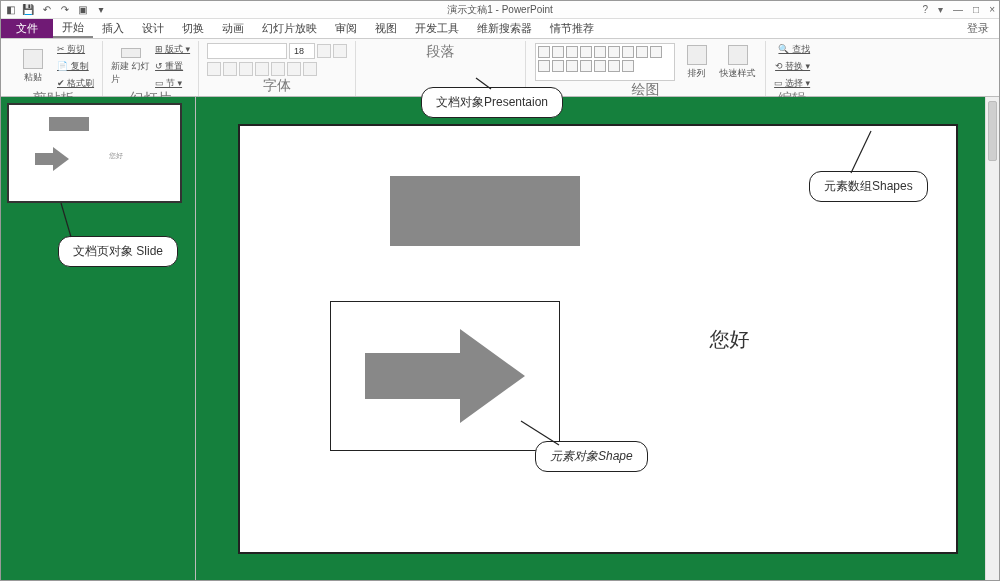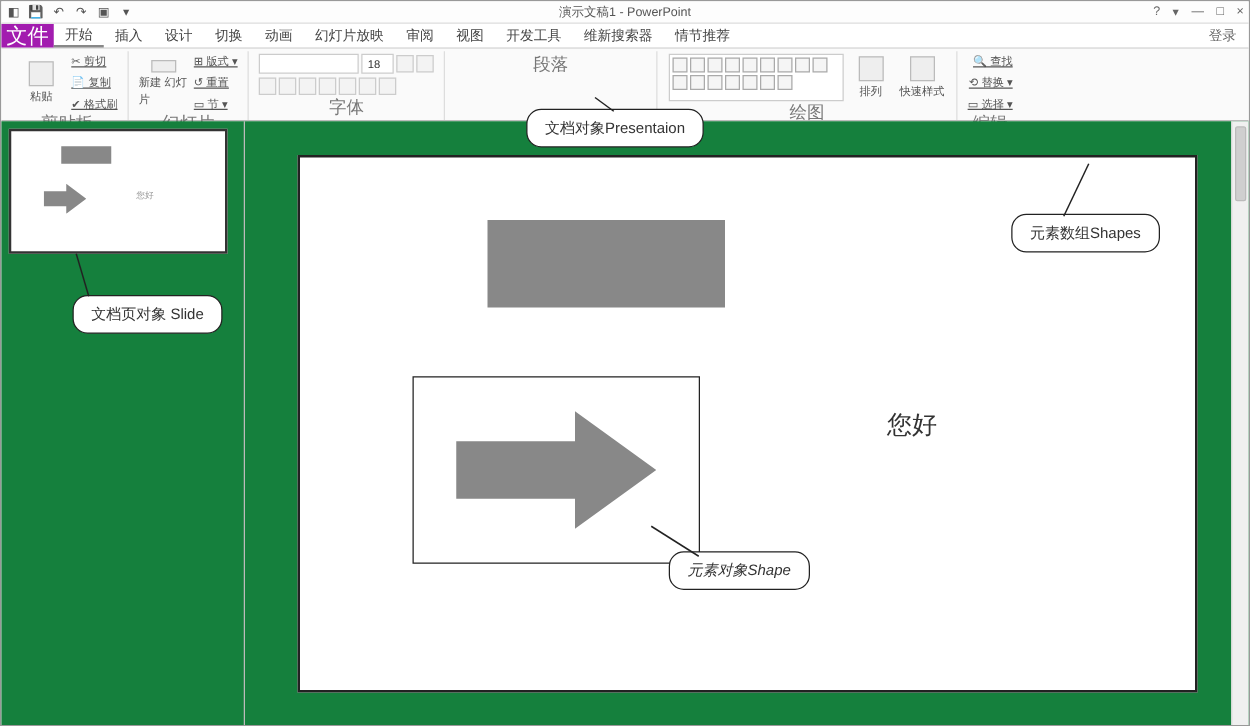--- a/index.html
+++ b/index.html
@@ -31,26 +31,26 @@
   .win-controls span{cursor:pointer;}
   
   .ribbon-tabs {
     height: 20px;
     display: flex;
     align-items: stretch;
     background:#fff;
     border-bottom:1px solid #ccc;
   }
   .file-tab {
-    background:#a21caf;
+    background:#701a75;
     color:#fff;
-    padding:0 4px;
+    padding:0 15px;
     display:flex;
     align-items:center;
-    font-size:17px;
+    font-size:11px;
     cursor:pointer;
   }
   .tab {
     padding:0 9px;
     display:flex;
     align-items:center;
     font-size:11px;
     color:#444;
     cursor:pointer;
   }

